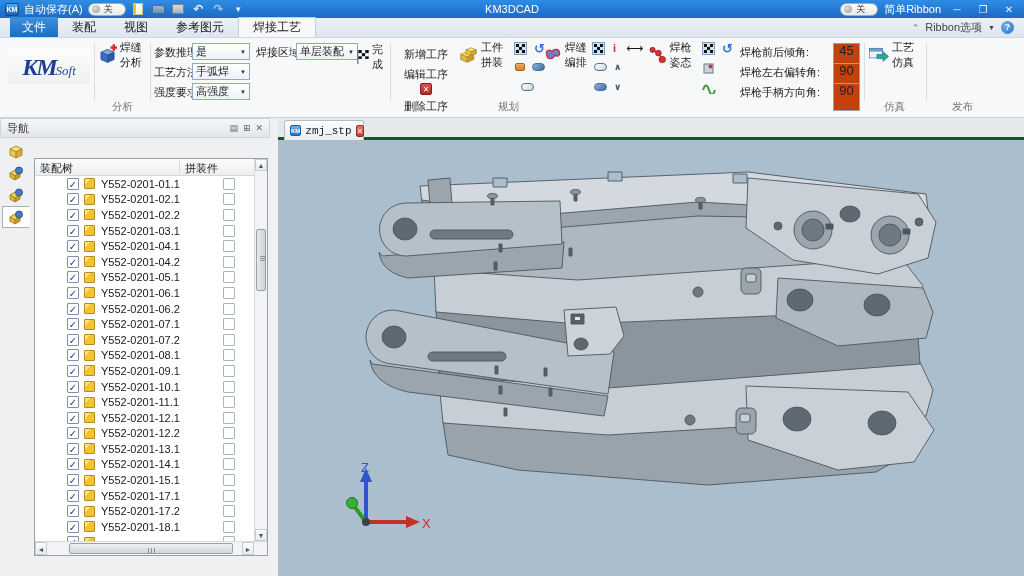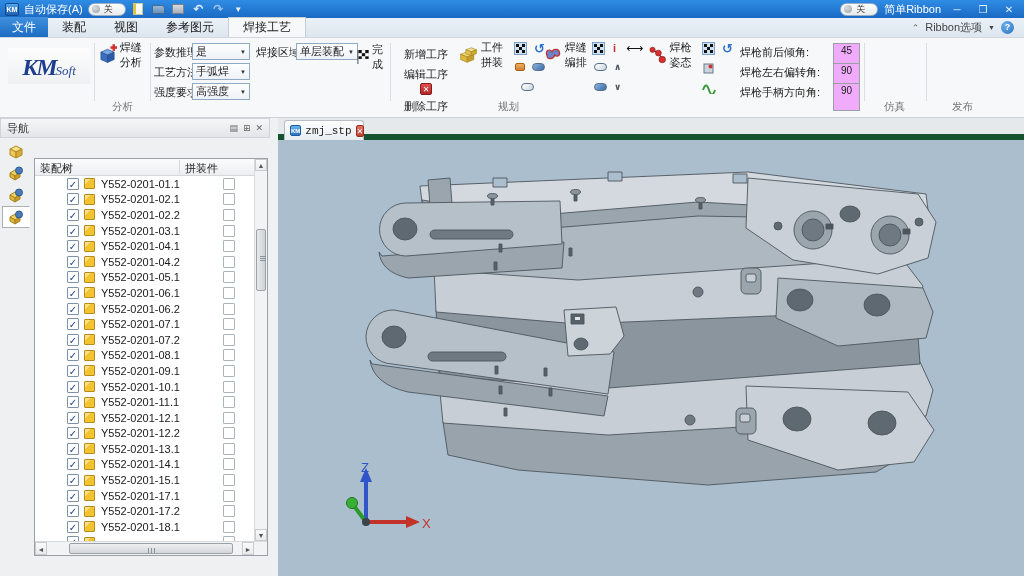--- a/index.html
+++ b/index.html
@@ -24,40 +24,40 @@
   .qa-redo { color:#9cc2e8; font-size:12px; font-weight:bold; }
   .qa-more { color:#e8f2fc; font-size:8px; }
   #tb-title { position:absolute; left:0; right:0; text-align:center; font-size:11px; color:#fff; pointer-events:none; }
   #tb-right { margin-left:auto; display:flex; align-items:center; gap:6px; z-index:2; }
   .win-btn { width:20px; height:14px; display:inline-flex; align-items:center; justify-content:center; color:#eaf2fc; font-size:10px; }
 
   
   #tabrow { position:absolute; left:0; top:18px; width:1024px; height:20px;
     background:linear-gradient(#eaf1f8,#dde6ef); border-bottom:1px solid #d2d8de; display:flex; align-items:flex-end; }
   .menu-tab { height:20px; padding:0 14px; display:flex; align-items:center; font-size:12px; color:#1a1a1a; }
-  .menu-tab.file { background:linear-gradient(#3f90de,#1c6cc2); color:#fff; width:48px; justify-content:center; padding:0; }
+  .menu-tab.file { background:linear-gradient(#3f90de,#1c6cc2); color:#fff; width:48px; justify-content:center; padding:0;margin-left:10px; }
   .menu-tab.active { background:#f7f8f9; border:1px solid #c9ced3; border-bottom:none; }
   #tabrow-right { margin-left:auto; display:flex; align-items:center; gap:6px; padding:0 10px 2px 0; color:#444; }
   .chev-up { font-size:9px; color:#666; }
   .help-circle { width:13px; height:13px; border-radius:50%; background:radial-gradient(circle at 35% 30%,#6ab0ec,#2a72c0);
     color:#fff; font-size:9px; font-weight:bold; text-align:center; line-height:13px; }
 
   
   #ribbon { position:absolute; left:0; top:38px; width:1024px; height:80px; background:#f7f8f9; border-bottom:1px solid #cdd2d6; }
   .rb-div { position:absolute; top:5px; height:58px; width:1px; background:#dcdfe2; }
   .grp-label { position:absolute; top:62px; font-size:10.5px; color:#777; }
   .logo { position:absolute; left:8px; top:10px; width:82px; height:36px; background:linear-gradient(#fdfdfd,#eef0f2); display:flex; align-items:baseline; justify-content:center; padding-top:6px; }
   .logo-km { font-family:"Liberation Serif","DejaVu Serif",serif; font-style:italic; font-weight:bold; font-size:24px; color:#1d3d8f; letter-spacing:-2px; }
   .logo-soft { font-family:"Liberation Serif","DejaVu Serif",serif; font-style:italic; font-size:13px; color:#2a4a9a; }
   .bigbtn { position:absolute; top:2px; display:flex; flex-direction:row; align-items:center; gap:2px; font-size:11px; color:#1a1a1a; cursor:default; }
   .fl { position:absolute; font-size:11px; color:#1a1a1a; white-space:nowrap; }
   .dd { position:absolute; width:58px; height:17px; background:linear-gradient(#ffffff,#edf2f7); border:1px solid #92a9c4; display:flex; align-items:center; padding:0 3px; font-size:11px; }
   .dd .arr { margin-left:auto; font-size:6px; color:#333; }
   .stackbtn { position:absolute; width:60px; height:17px; display:flex; align-items:center; gap:4px; font-size:11px;flex-direction:column; }
-  .numbox { position:absolute; width:27px; height:28px; background:#f0abfc; border:1px solid #9aa0a6; font-size:10px; text-align:center; line-height:14px; }
+  .numbox { position:absolute; width:27px; height:28px; background:#c2410c; border:1px solid #9aa0a6; font-size:13px; text-align:center; line-height:14px; }
   .mini { position:absolute; display:inline-flex; align-items:center; justify-content:center; }
   .rot-icon { color:#2a6fd0; font-size:13px; font-weight:bold; }
   .caps { width:13px; height:8px; border-radius:4px; border:1px solid #55708c; }
   .caps.blue { background:linear-gradient(135deg,#8fb4de,#3a6aa8); }
   .caps.white { background:linear-gradient(135deg,#ffffff,#cdd5dc); }
   .chev { color:#4a5560; font-size:9px; font-weight:bold; }
   .ruler-icon { font-size:12px; color:#111; }
   .red-i { color:#c23030; font-weight:bold; font-size:11px; }
   .icon-del { width:12px; height:12px; background:linear-gradient(#e05050,#b02828); border:1px solid #8a1a1a; border-radius:2px; color:#fff; font-size:8px; text-align:center; line-height:11px; }
   .orange-bit { width:10px; height:8px; background:linear-gradient(#f0b060,#d08030); border:1px solid #a86018; border-radius:2px; }
@@ -91,21 +91,21 @@
   #vscroll { position:absolute; right:0; top:0; width:13px; bottom:14px; background:#f2f3f4; border-left:1px solid #d8dadc; }
   #vscroll .sarr { position:absolute; left:0; width:12px; height:12px; font-size:7px; color:#555; text-align:center; line-height:12px; background:linear-gradient(#fbfbfc,#e8eaec); border:1px solid #c8cccf; }
   #vscroll .thumb { position:absolute; left:1px; width:10px; top:70px; height:62px; background:linear-gradient(90deg,#e8eaec,#cdd2d6); border:1px solid #9aa2a8; border-radius:2px; }
   #vscroll .grip { position:absolute; left:3px; top:26px; width:6px; border-top:1px solid #8a929a; box-shadow:0 2px 0 #8a929a, 0 4px 0 #8a929a; height:1px; }
   #hscroll { position:absolute; left:0; right:0; bottom:0; height:14px; background:#f2f3f4; border-top:1px solid #d8dadc; }
   #hscroll .sarr { position:absolute; top:0; width:12px; height:13px; font-size:7px; color:#555; text-align:center; line-height:13px; background:linear-gradient(#fbfbfc,#e8eaec); border:1px solid #c8cccf; }
   #hscroll .thumb { position:absolute; left:34px; right:34px; top:1px; height:11px; background:linear-gradient(#eef0f1,#d3d7da); border:1px solid #9aa2a8; border-radius:2px; }
   #hscroll .grip { position:absolute; left:50%; top:4px; width:1px; height:5px; background:#8a929a; box-shadow:-3px 0 0 #8a929a, 3px 0 0 #8a929a; }
 
   
-  #doc-tabbar { position:absolute; left:278px; top:118px; width:746px; height:22px; background:#e6e9ec; border-bottom:6px solid #14532d; }
+  #doc-tabbar { position:absolute; left:278px; top:118px; width:746px; height:22px; background:#e6e9ec; border-bottom:3px solid #14532d; }
   #doc-tab { position:absolute; left:6px; top:2px; height:20px; width:80px; background:linear-gradient(#fdfdfe,#e9edf0);
     border:1px solid #b6bcc1; border-bottom:none; border-radius:3px 3px 0 0; display:flex; align-items:center; gap:4px; padding:0 5px; }
   #doc-tab .mini-km { width:13px; height:11px; background:linear-gradient(#6ab4ec,#2a74c2); border:1px solid #1a5aa0; border-radius:2px; color:#fff; font-size:6px; font-weight:bold; text-align:center; line-height:10px; }
   #doc-tab .doc-label { font-size:11px; color:#222; font-family:"Liberation Mono","DejaVu Sans Mono",monospace; }
   #doc-tab .doc-close { width:12px; height:12px; background:linear-gradient(#e87060,#c04030); border:1px solid #903020; border-radius:2px; color:#fff; font-size:8px; text-align:center; line-height:11px; }
   #viewport { position:absolute; left:278px; top:140px; width:746px; height:436px; background:#abbecd; }
 </style>
 </head>
 <body>
 
@@ -121,20 +121,21 @@
     </span>
   <span class="qa-icon">
       <span class="qa-folder"></span>
     </span>
   <span class="qa-icon">
       <span class="qa-save"></span>
     </span>
   <span class="qa-icon qa-undo">↶</span>
   <span class="qa-icon qa-redo">↷</span>
   <span class="qa-icon qa-more">▼</span>
+  <span id="tb-title">KM3DCAD</span>
   <span id="tb-right">
     <span class="toggle-pill">
       <span class="dot"></span>
       <span class="tg-txt">关</span>
     </span>
     <span class="tb-text">简单Ribbon</span>
     <span class="win-btn">─</span>
     <span class="win-btn">❐</span>
     <span class="win-btn">✕</span>
   </span>
@@ -329,20 +330,28 @@
   <span class="grp-label" style="left:498px;">规划</span>
 
   <span class="fl" style="left:740px; top:7px;">焊枪前后倾角:</span>
   <span class="numbox" style="left:833px; top:5px;">45</span>
   <span class="fl" style="left:740px; top:27px;">焊枪左右偏转角:</span>
   <span class="numbox" style="left:833px; top:25px;">90</span>
   <span class="fl" style="left:740px; top:47px;">焊枪手柄方向角:</span>
   <span class="numbox" style="left:833px; top:45px;">90</span>
   <div class="rb-div" style="left:864px;"></div>
 
+  <div class="bigbtn" style="left:868px; width:54px;">
+    <svg width="32" height="27" viewBox="0 0 32 27">
+      <rect x="2" y="3" width="19" height="14" fill="#eef4fa" stroke="#4a7ab8"></rect>
+      <rect x="2" y="3" width="19" height="4" fill="#7aa2cc" stroke="#4a7ab8"></rect>
+      <polygon points="13,12 22,12 22,8 30,15 22,22 22,18 13,18" fill="#28a8a0" stroke="#117a74"></polygon>
+    </svg>
+    <span>工艺仿真</span>
+  </div>
   <span class="grp-label" style="left:884px;">仿真</span>
   <div class="rb-div" style="left:926px;"></div>
 
   <span class="grp-label" style="left:952px;">发布</span>
 </div>
 
 <div id="left-region">
   <div id="nav-header">
     <span>导航</span>
     <span class="hdr-icons">

